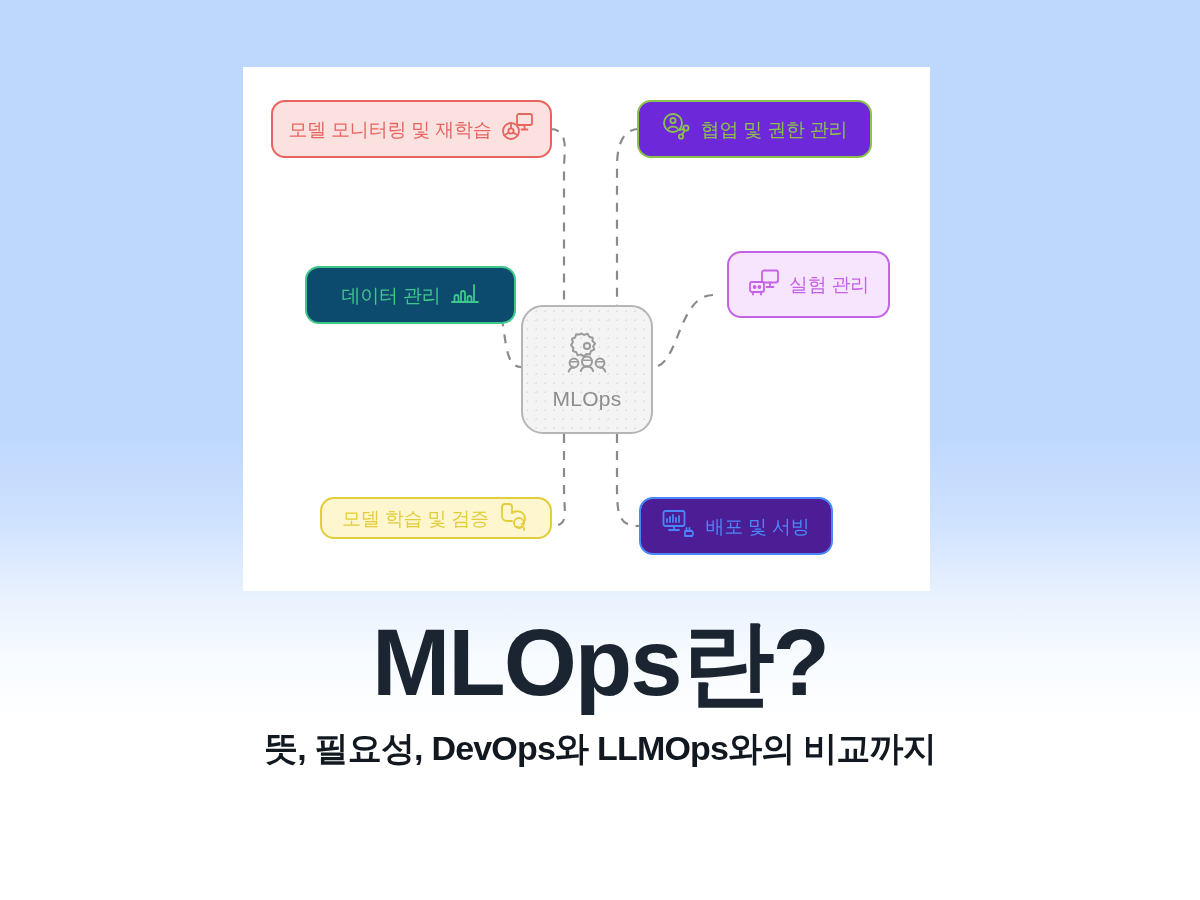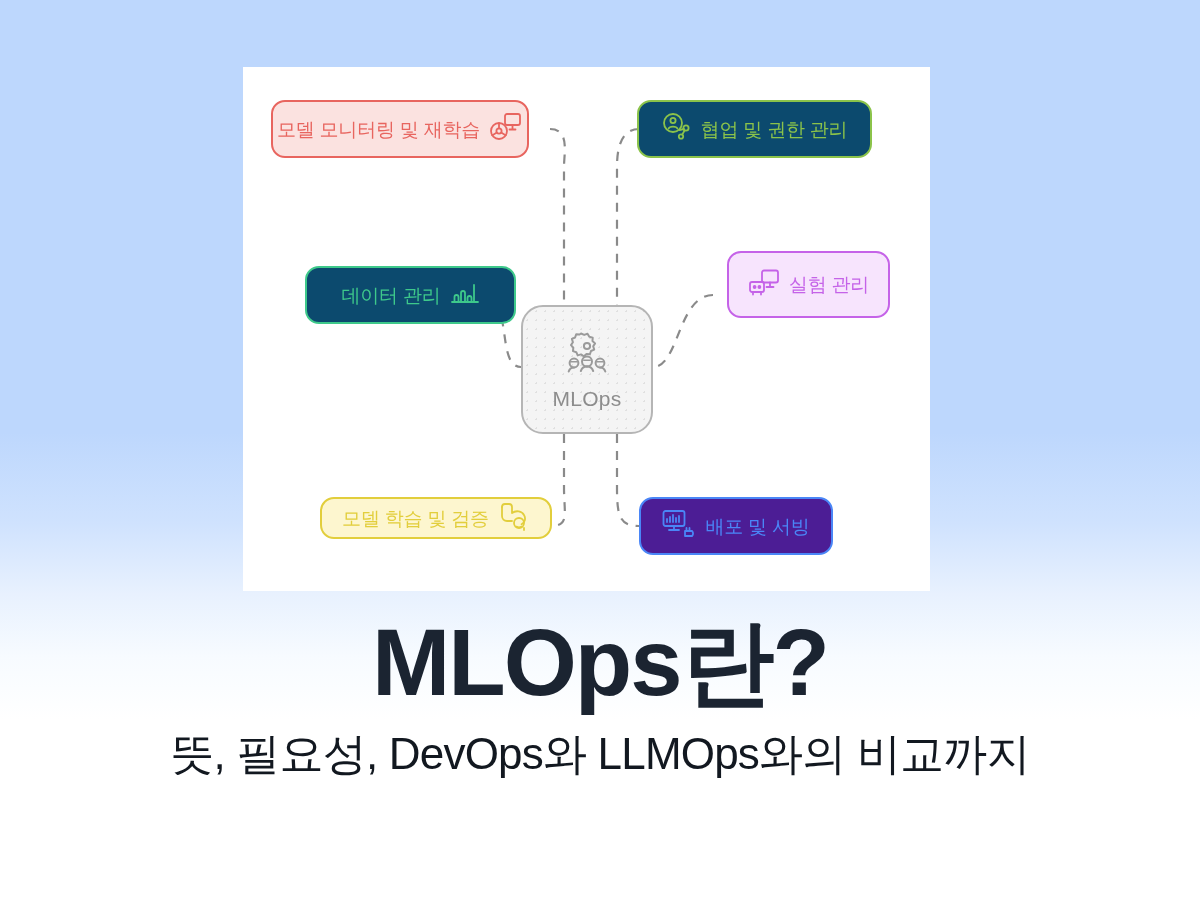--- a/index.html
+++ b/index.html
@@ -99,22 +99,22 @@
   #main-title {
     margin: 8px;
     font-size: 94px;
     font-weight: bold;
     color: #1b2431;
     letter-spacing: -2px;
     line-height: 1.12;
   }
   #subtitle {
     margin: 13px 0 0 0;
-    font-size: 44px;
-    font-weight: normal;
+    font-size: 34px;
+    font-weight: bold;
     color: #121820;
     letter-spacing: -0.8px;
     line-height: 1.2;
   }
 </style>
 </head>
 <body>
 
 <div id="diagram-card">
 
@@ -128,34 +128,34 @@
       <path d="M237,228 C272,228 252,300 278,300"></path>
 
       <path d="M470,228 C435,228 436,300 410,300"></path>
 
       <path d="M321,367 L321,420 C321,448 327,459 307,459"></path>
 
       <path d="M374,367 L374,420 C374,448 376,459 396,459"></path>
     </g>
   </svg>
 
-  <div class="node" id="node-model-monitoring" style="left:28px; top:33px; width:258px; height:58px; border-color:#e8655f; background:#fbe2e0;">
+  <div class="node" id="node-model-monitoring" style="left:28px; top:33px; width:281px; height:58px; border-color:#e8655f; background:#fbe2e0;">
     <span class="node-label" style="color:#e8655f;">모델 모니터링 및 재학습</span>
     <span class="node-icon">
       <svg width="34" height="30" viewBox="0 0 34 30" fill="none" stroke="#e8655f" stroke-width="1.8">
         <rect x="16" y="2" width="15" height="11" rx="2"></rect>
         <path d="M23.5 13 v3.5 M20.5 17.5 h6" stroke-linecap="round"></path>
         <circle cx="10" cy="19" r="8"></circle>
         <circle cx="10" cy="19" r="2.6"></circle>
         <path d="M10 16.4 V11.5 M7.8 20.6 L3.1 23.4 M12.2 20.6 L16.9 23.4" stroke-linecap="round"></path>
       </svg>
     </span>
   </div>
 
-  <div class="node" id="node-collaboration-permissions" style="left:394px; top:33px; width:235px; height:58px; border-color:#8bc34a; background:#0c4a6e;">
+  <div class="node" id="node-collaboration-permissions" style="left:394px; top:33px; width:235px; height:58px; border-color:#8bc34a; background:#6d28d9;">
     <span class="node-icon">
       <svg width="30" height="30" viewBox="0 0 30 30" fill="none" stroke="#8bc34a" stroke-width="1.8">
         <circle cx="11" cy="11" r="9"></circle>
         <circle cx="11" cy="8.5" r="2.6"></circle>
         <path d="M6.6 16.5 c1-2.6 7.8-2.6 8.8 0" stroke-linecap="round"></path>
         <circle cx="24" cy="16" r="2.6"></circle>
         <circle cx="19" cy="24.5" r="2.2"></circle>
         <path d="M17.5 18 L21.9 17 M22.6 18.5 L20.2 22.6" stroke-linecap="round"></path>
       </svg>
     </span>

